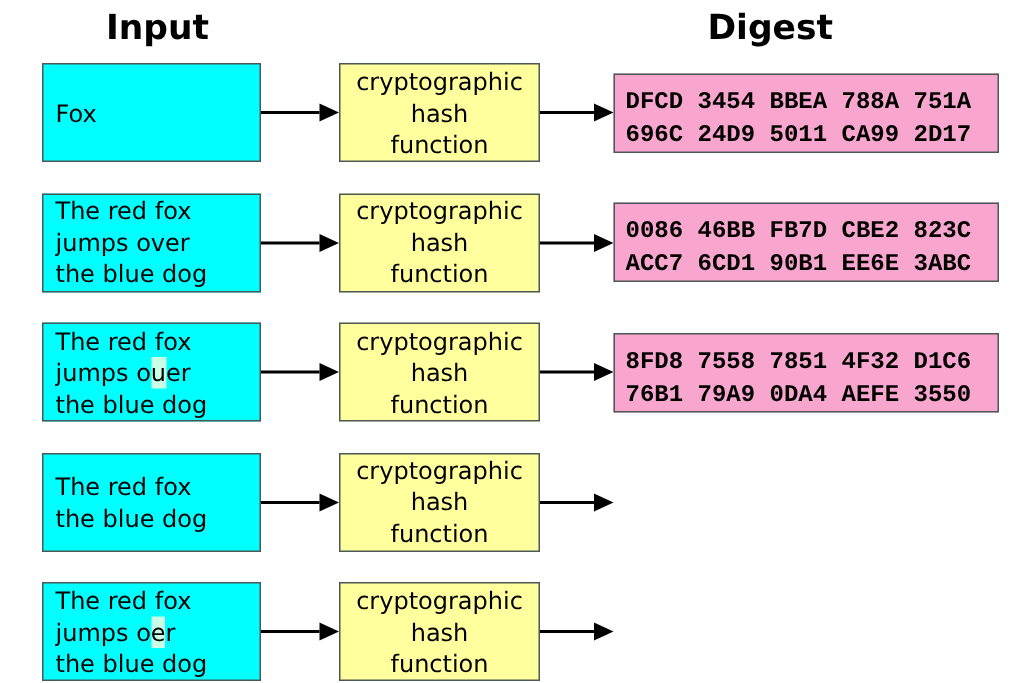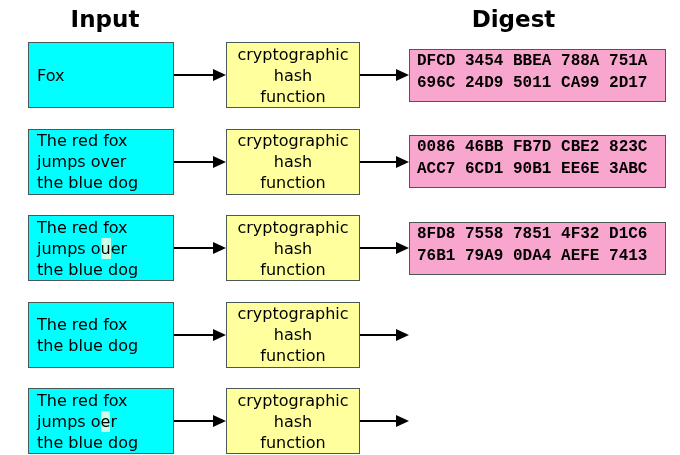--- a/index.html
+++ b/index.html
@@ -37,21 +37,21 @@
   .hash-box {
     width: 134px; height: 66px;
     background: var(--hash-box-bg, #ffff9e);
     display: flex; flex-direction: column; justify-content: center; align-items: center;
     text-align: center; font-size: 16px; line-height: 21px;
   }
 
   .digest-box {
     width: 257px; height: 53px;
     background: var(--digest-box-bg, #f9a6ce);
-    display: flex; flex-direction: column; justify-content: flex-start;
+    display: flex; flex-direction: column; justify-content: flex-end;
     padding-left: 7px;
     font-family: "Liberation Mono", monospace;
     font-weight: bold; font-size: 16px; line-height: 22px;
   }
   .dline { white-space: pre; }
 
   .arrow { display: flex; align-items: center; height: 66px; }
   .arrow-1 { width: 52px; }
   .arrow-2 { width: 49px; }
   .shaft { flex: 1; height: 2px; background: var(--arrow, #000); }
@@ -134,21 +134,21 @@
         <div>cryptographic</div>
         <div>hash</div>
         <div>function</div>
       </div>
       <div class="arrow arrow-2">
           <span class="shaft"></span>
           <span class="head"></span>
         </div>
       <div class="box digest-box">
         <div class="dline">8FD8 7558 7851 4F32 D1C6</div>
-        <div class="dline">76B1 79A9 0DA4 AEFE 7413</div>
+        <div class="dline">76B1 79A9 0DA4 AEFE 3550</div>
       </div>
     </div>
 
     <div class="row">
       <div class="box input-box">
         <div class="iline"><span>The red fox</span><span></span></div>
         <div class="iline"><span>the blue dog</span><span></span></div>
       </div>
       <div class="arrow arrow-1">
           <span class="shaft"></span>

